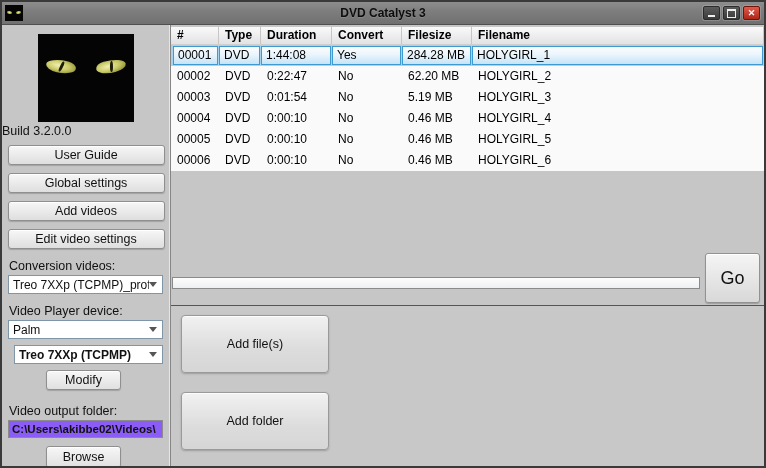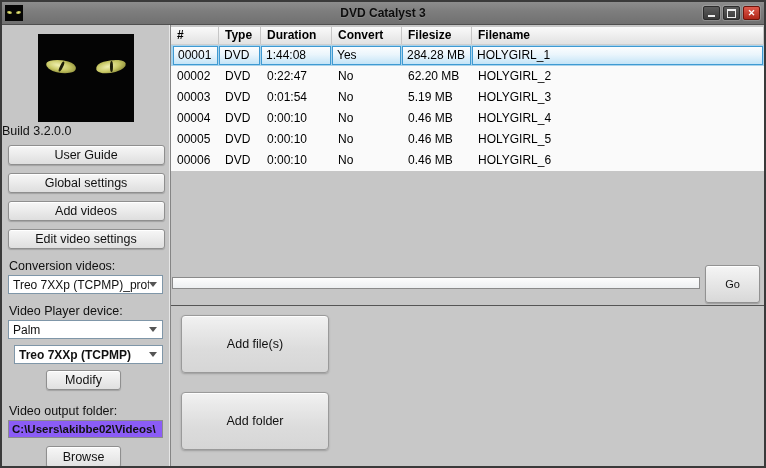--- a/index.html
+++ b/index.html
@@ -66,23 +66,23 @@
     white-space:nowrap;overflow:hidden;}
   .trow{height:21px;}
   .td{font-size:12px;color:#000;line-height:21px;padding-left:6px;white-space:nowrap;overflow:hidden;}
   .trow.selected{background:#a9d3ec;}
   .trow.selected .td{box-sizing:border-box;height:19px;margin:1px 1px 1px 0;line-height:16px;padding-left:4px;
     border:1px solid #3f9ad2;background:linear-gradient(180deg,#fcfdfe 0%,#eaf5fc 45%,#c4e4f7 100%);}
   .trow.selected .td.first{margin-left:2px;}
   .progress-bar{position:absolute;left:1px;bottom:16px;width:528px;height:12px;box-sizing:border-box;
     border:1px solid #8a8a8a;background:linear-gradient(180deg,#fdfdfd,#edeff1);}
   .progress-fill{height:100%;background:#4cc24c;width:0%;}
-  .go-btn{position:absolute;right:4px;bottom:2px;width:55px;height:38px;box-sizing:border-box;
+  .go-btn{position:absolute;right:4px;bottom:2px;width:55px;height:50px;box-sizing:border-box;
     border:1px solid #929292;border-radius:3px;background:linear-gradient(180deg,#f5f5f5 0%,#e8e8e8 45%,#d8d8d8 100%);
-    box-shadow:inset 0 1px 0 #fff,0 1px 1px rgba(0,0,0,.2);font-size:11px;color:#111;
+    box-shadow:inset 0 1px 0 #fff,0 1px 1px rgba(0,0,0,.2);font-size:18px;color:#111;
     font-family:"Liberation Sans",sans-serif;}
   .bottom-panel{flex:1;background:#c8c8c8;padding:9px 0 17px 10px;display:flex;flex-direction:column;}
   .bigbtn{width:148px;height:58px;box-sizing:border-box;border:1px solid #9a9a9a;border-radius:4px;
     background:linear-gradient(180deg,#f2f2f2 0%,#eaeaea 20%,#dcdcdc 60%,#d6d6d6 100%);
     box-shadow:inset 0 1px 0 #fdfdfd,0 1px 2px rgba(0,0,0,.22);font-size:12.5px;color:#111;
     font-family:"Liberation Sans",sans-serif;}
   .bigbtn + .bigbtn{margin-top:19px;}
   button{cursor:default;padding:0;}
 </style>
 </head>

